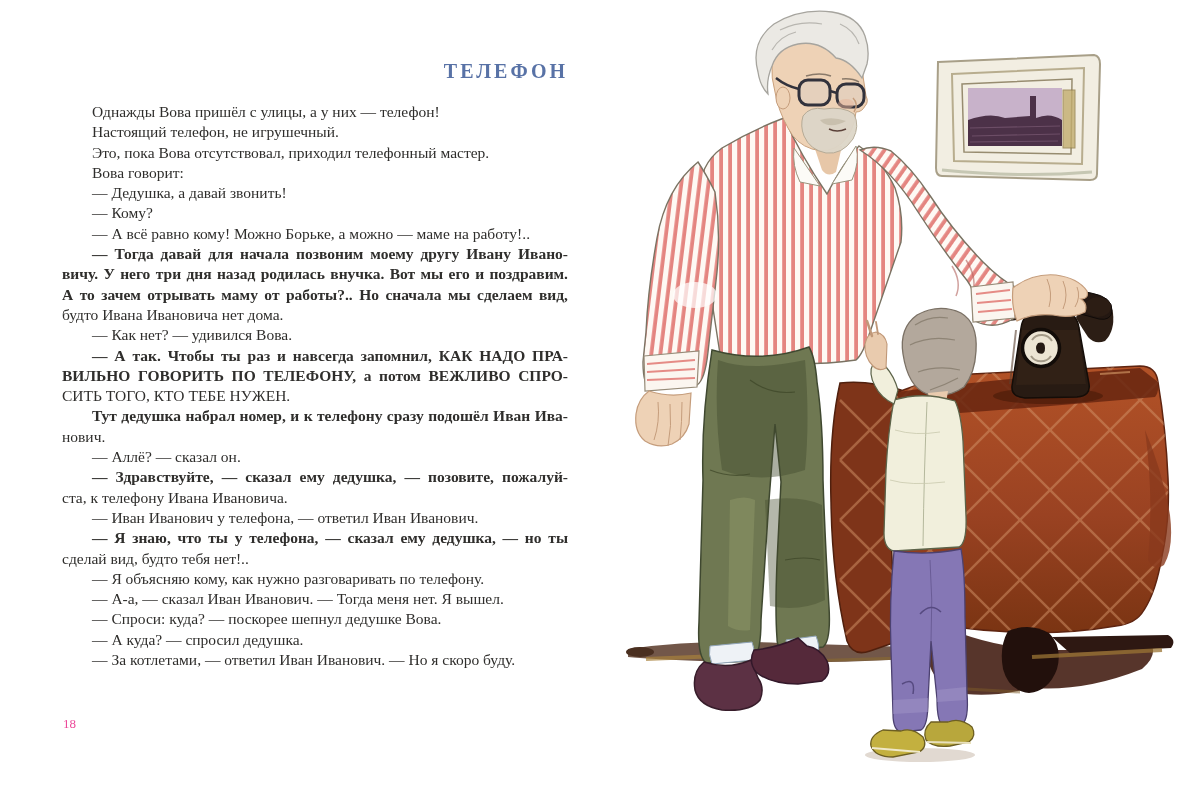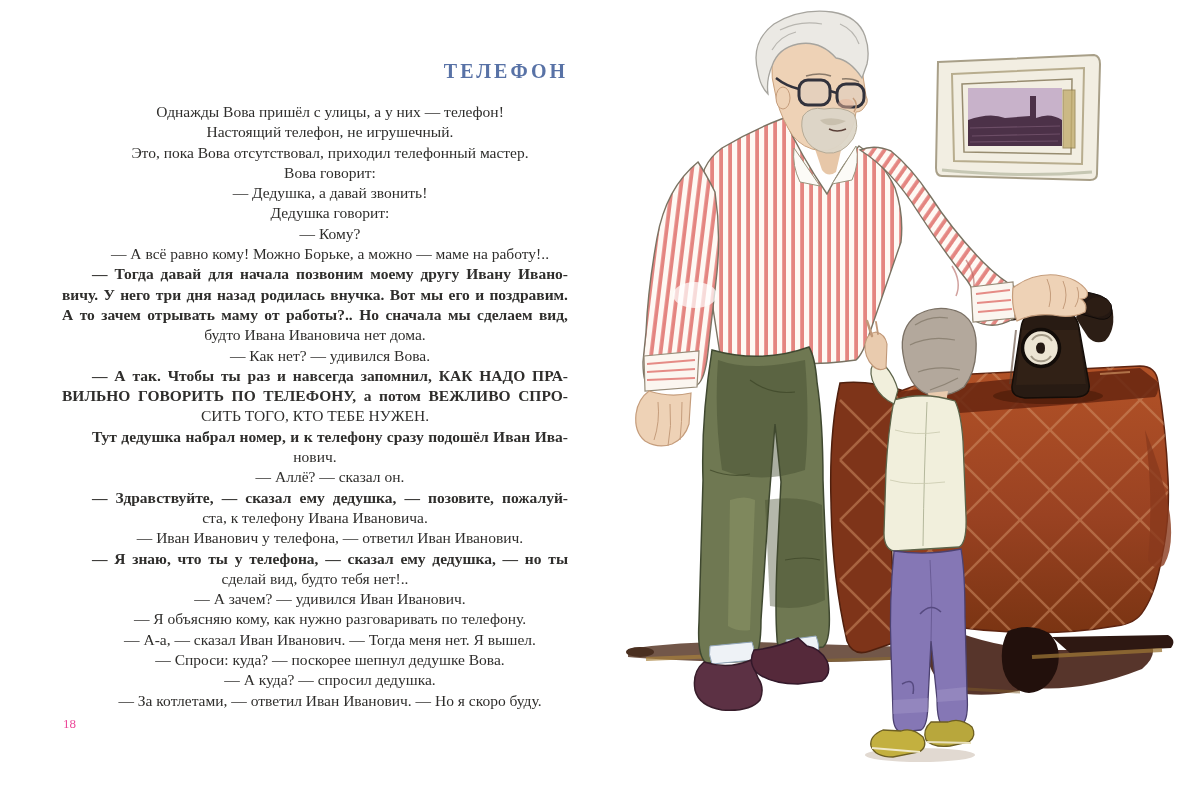--- a/index.html
+++ b/index.html
@@ -11,21 +11,21 @@
   .text-col{
     position:absolute;left:62px;top:60px;width:506px;
   }
   .title{
     margin:0 0 19px 0;text-align:right;
     font-size:20px;font-weight:bold;letter-spacing:3px;
     color:#5872a6;
   }
   .ln{
     font-size:15.5px;line-height:20.3px;height:20.3px;
-    color:#2f2e2c;text-align:center;
+    color:#2f2e2c;text-align:left;
   }
   .ind{text-indent:30px;}
   .str{text-align:justify;text-align-last:justify;font-weight:bold;}
   .pageno{
     position:absolute;left:63px;top:716px;
     font-size:13px;color:#ec4899;
   }
   .illus{
     position:absolute;left:600px;top:0;width:600px;height:786px;
   }
@@ -33,40 +33,38 @@
 </head>
 <body>
 
 <div class="text-col">
   <h1 class="title">ТЕЛЕФОН</h1>
   <div class="ln ind">Однажды Вова пришёл с улицы, а у них — телефон!</div>
   <div class="ln ind">Настоящий телефон, не игрушечный.</div>
   <div class="ln ind">Это, пока Вова отсутствовал, приходил телефонный мастер.</div>
   <div class="ln ind">Вова говорит:</div>
   <div class="ln ind">— Дедушка, а давай звонить!</div>
-  <div class="ln ind">Дедушка говорит:</div>
   <div class="ln ind">— Кому?</div>
   <div class="ln ind">— А всё равно кому! Можно Борьке, а можно — маме на работу!..</div>
   <div class="ln ind str">— Тогда давай для начала позвоним моему другу Ивану Ивано-</div>
   <div class="ln str">вичу. У него три дня назад родилась внучка. Вот мы его и поздравим.</div>
   <div class="ln str">А то зачем отрывать маму от работы?.. Но сначала мы сделаем вид,</div>
   <div class="ln">будто Ивана Ивановича нет дома.</div>
   <div class="ln ind">— Как нет? — удивился Вова.</div>
   <div class="ln ind str">— А так. Чтобы ты раз и навсегда запомнил, КАК НАДО ПРА-</div>
   <div class="ln str">ВИЛЬНО ГОВОРИТЬ ПО ТЕЛЕФОНУ, а потом ВЕЖЛИВО СПРО-</div>
   <div class="ln">СИТЬ ТОГО, КТО ТЕБЕ НУЖЕН.</div>
   <div class="ln ind str">Тут дедушка набрал номер, и к телефону сразу подошёл Иван Ива-</div>
   <div class="ln">нович.</div>
   <div class="ln ind">— Аллё? — сказал он.</div>
   <div class="ln ind str">— Здравствуйте, — сказал ему дедушка, — позовите, пожалуй-</div>
   <div class="ln">ста, к телефону Ивана Ивановича.</div>
   <div class="ln ind">— Иван Иванович у телефона, — ответил Иван Иванович.</div>
   <div class="ln ind str">— Я знаю, что ты у телефона, — сказал ему дедушка, — но ты</div>
   <div class="ln">сделай вид, будто тебя нет!..</div>
-  <div class="ln ind">— А зачем? — удивился Иван Иванович.</div>
   <div class="ln ind">— Я объясняю кому, как нужно разговаривать по телефону.</div>
   <div class="ln ind">— А-а, — сказал Иван Иванович. — Тогда меня нет. Я вышел.</div>
   <div class="ln ind">— Спроси: куда? — поскорее шепнул дедушке Вова.</div>
   <div class="ln ind">— А куда? — спросил дедушка.</div>
   <div class="ln ind">— За котлетами, — ответил Иван Иванович. — Но я скоро буду.</div>
 </div>
 
 <div class="pageno">18</div>
 
 <svg class="illus" viewBox="0 0 600 786" xmlns="http://www.w3.org/2000/svg">

